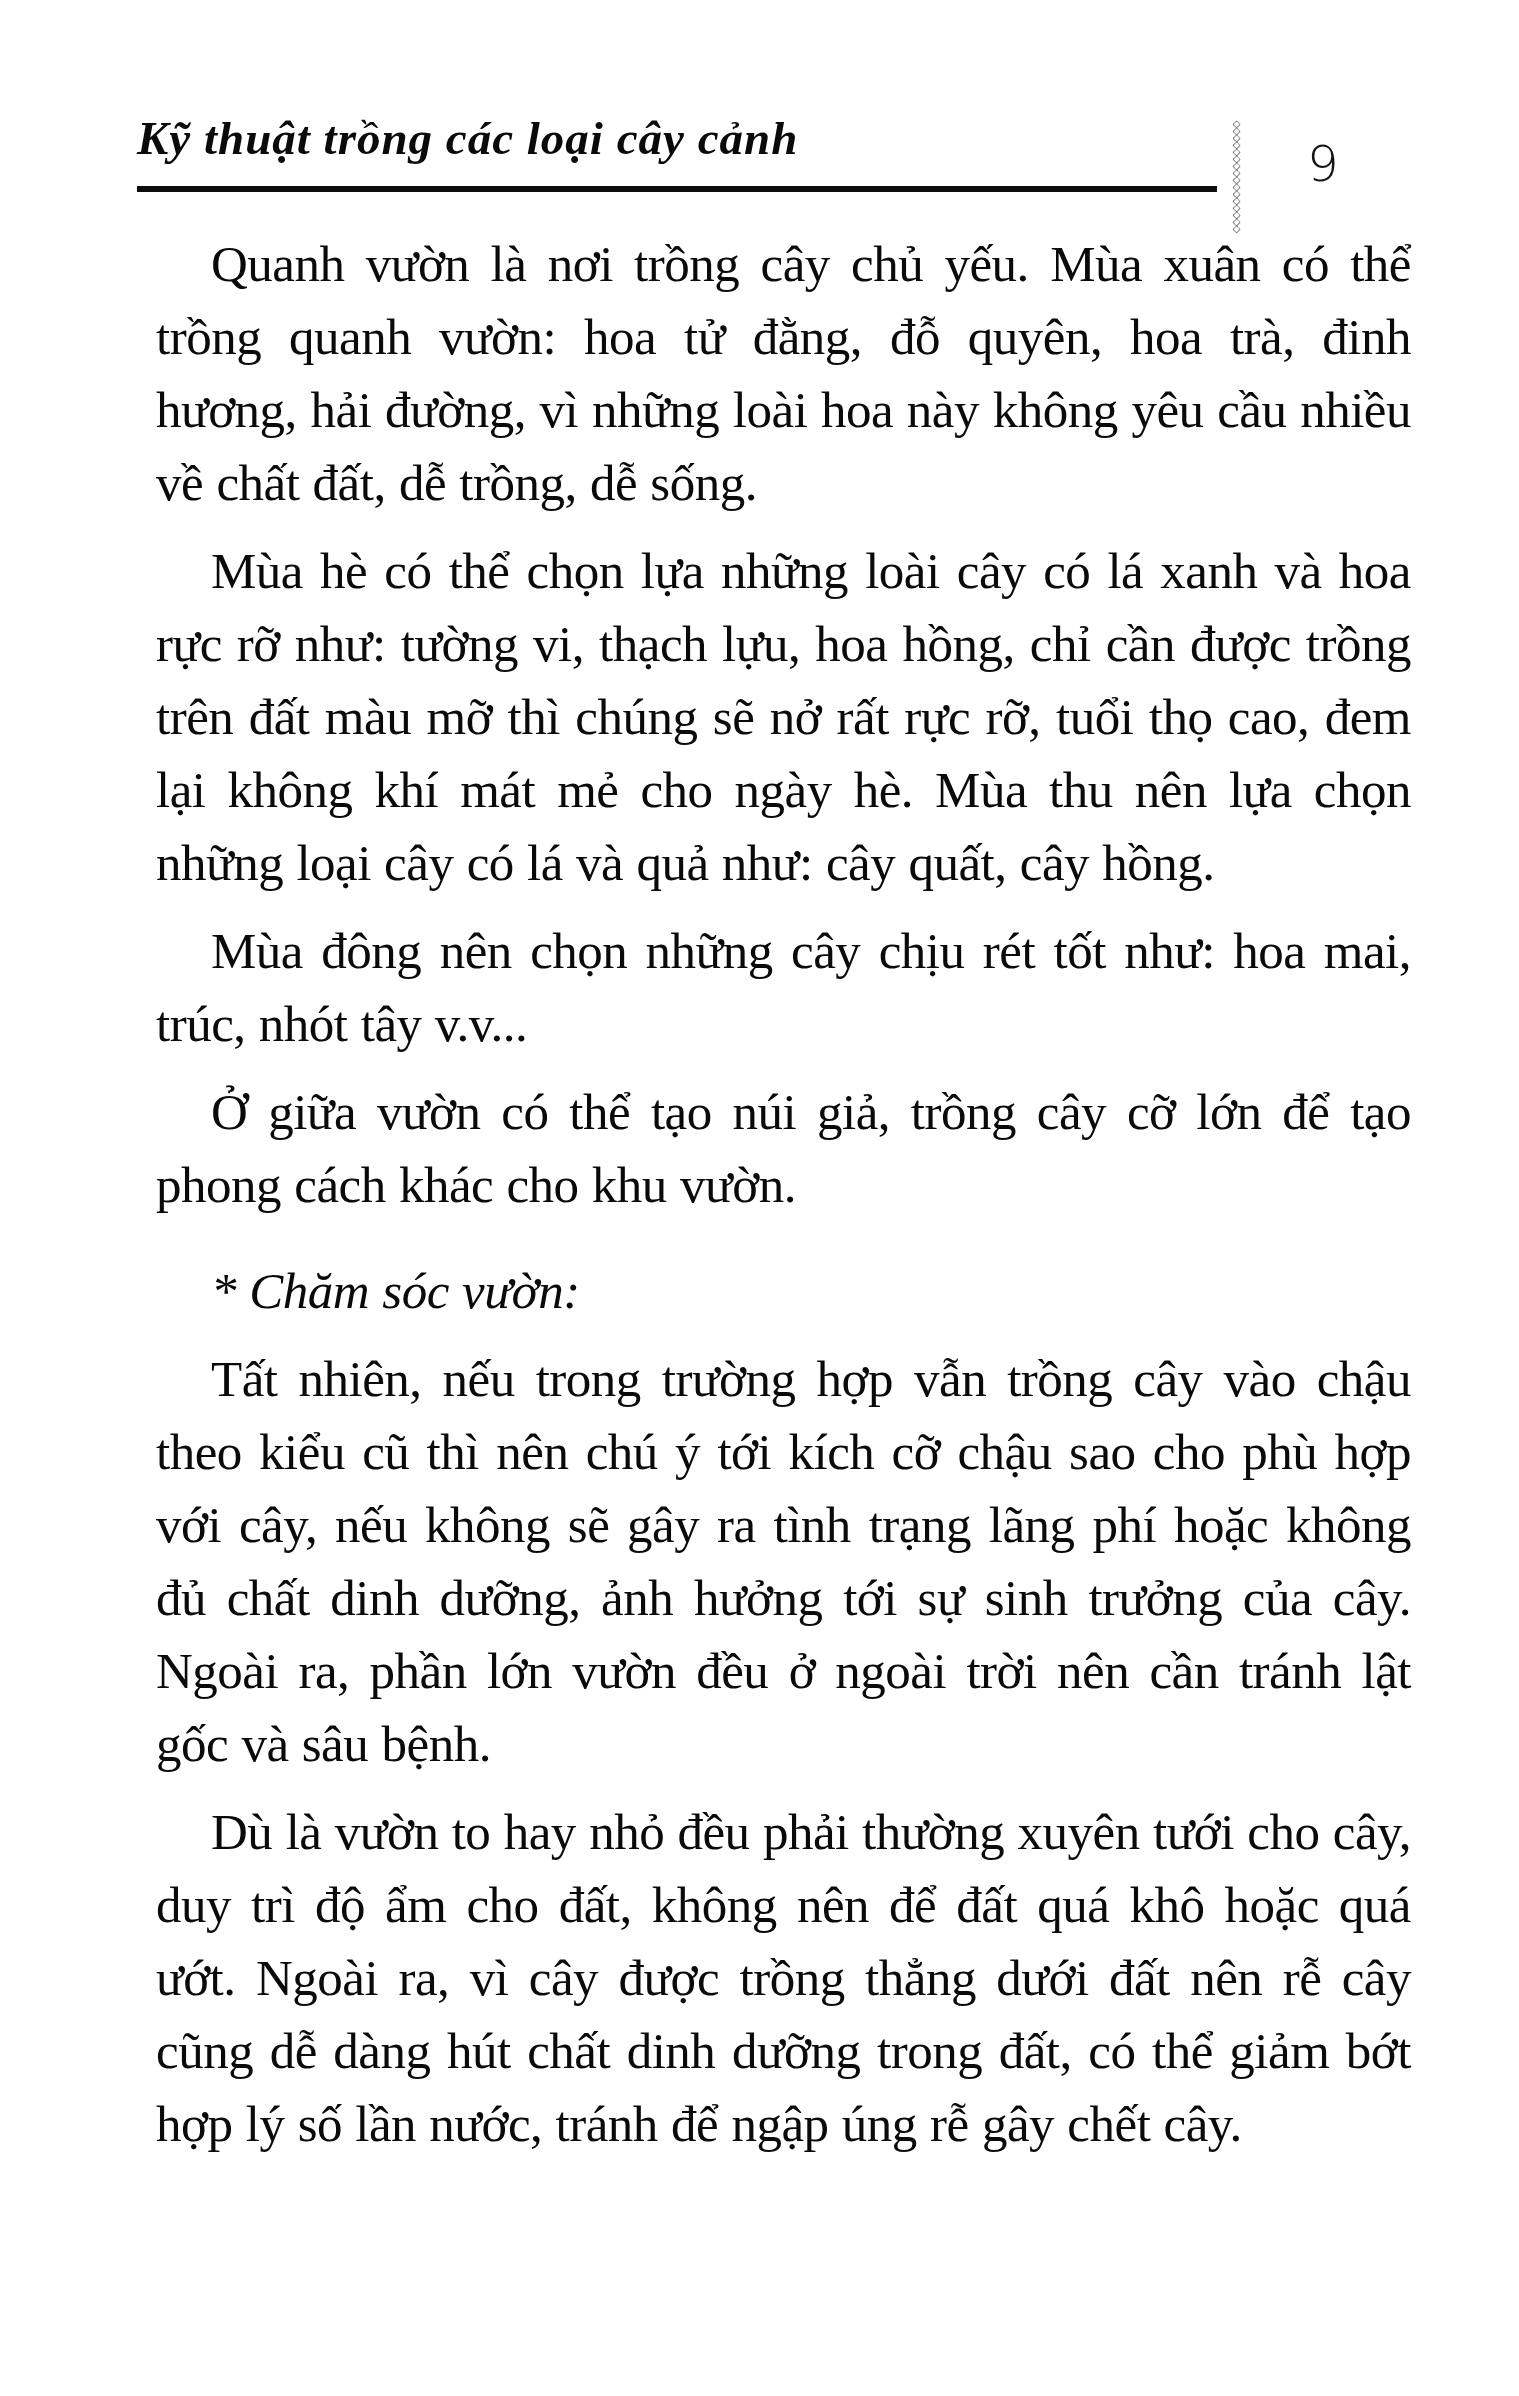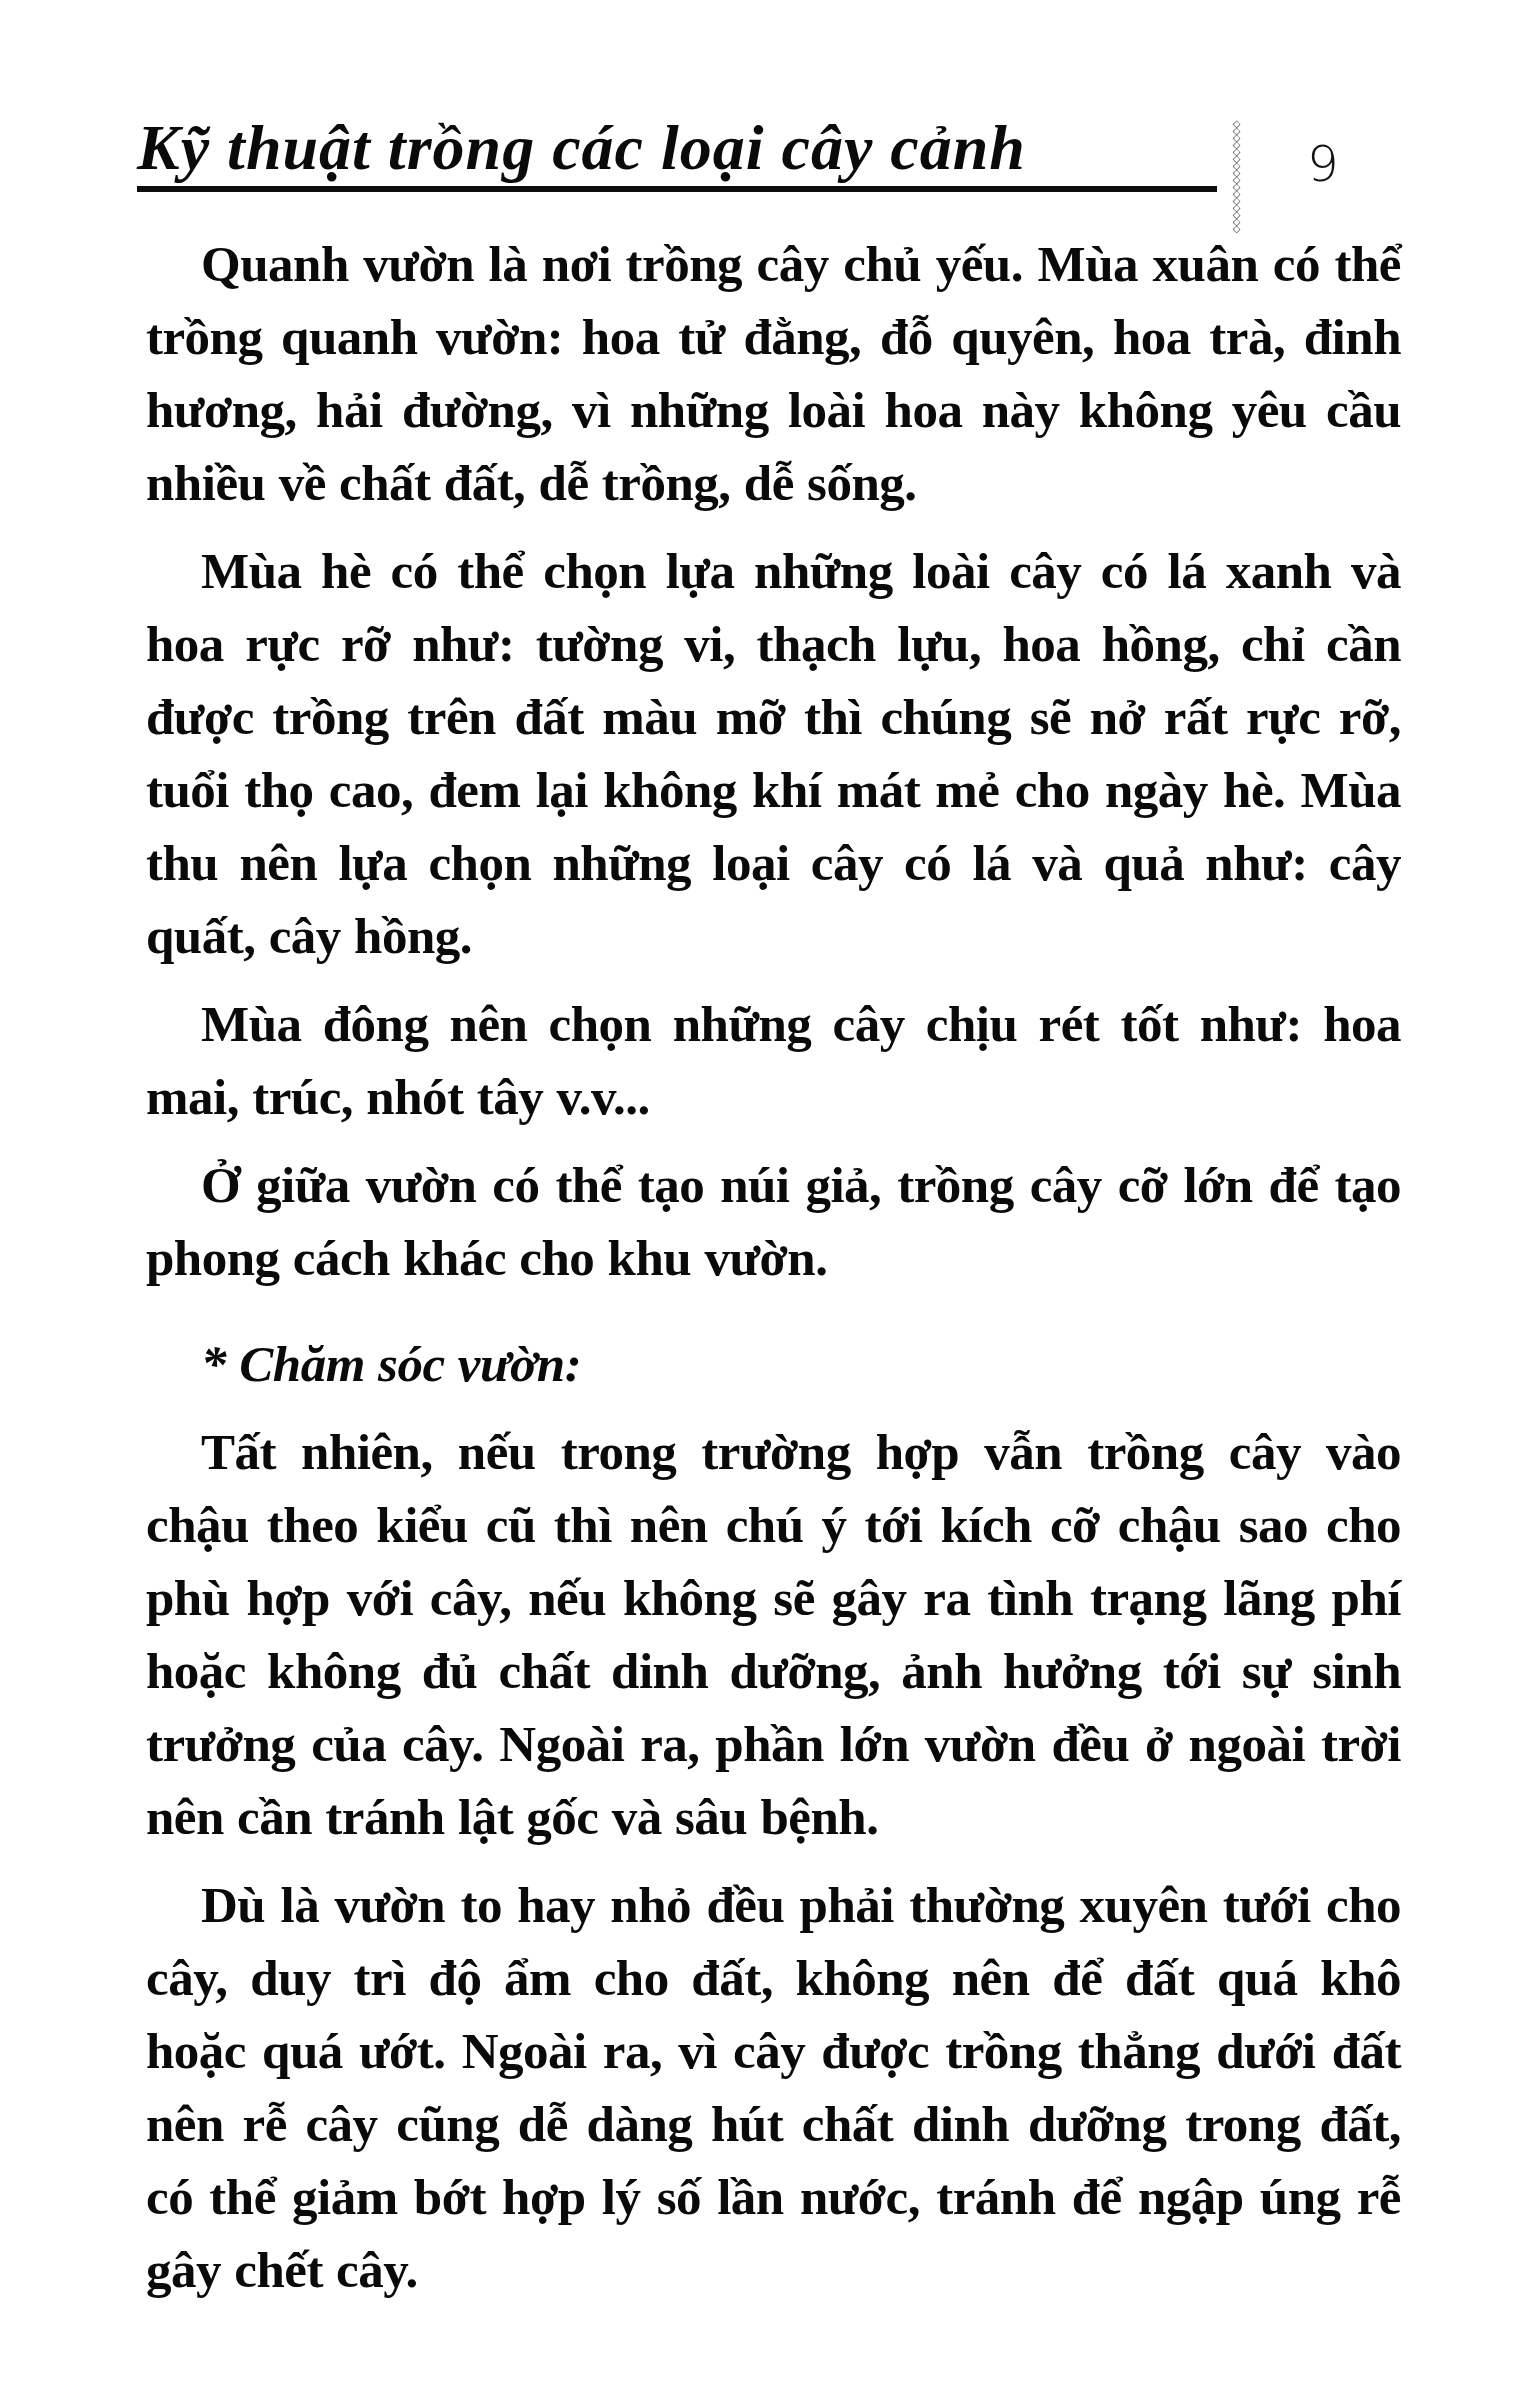--- a/index.html
+++ b/index.html
@@ -18,21 +18,21 @@
   }
   
   .header-title {
     position: absolute;
     left: 137px;
     top: 111px;
     width: 990px;
     font-family: "Liberation Serif", "DejaVu Serif", serif;
     font-style: italic;
     font-weight: bold;
-    font-size: 64px;
+    font-size: 47px;
     letter-spacing: 1px;
     color: #0a0a0a;
     white-space: nowrap;
   }
   .header-rule {
     position: absolute;
     left: 137px;
     top: 186px;
     width: 1080px;
     height: 6px;
@@ -55,24 +55,23 @@
     left: 1307px;
     top: 135px;
     font-family: "DejaVu Sans", "Liberation Sans", sans-serif;
     font-weight: 300;
     font-size: 50px;
     color: #151515;
   }
   
   .text-block {
     position: absolute;
-    left: 146px;
+    left: 156px;
     top: 228px;
     width: 1255px;
-    font-weight: bold;
   }
   .para {
     margin: 0 0 15px 0;
     font-size: 51px;
     line-height: 73px;
     text-align: justify;
     text-indent: 55px;
     letter-spacing: -0.5px;
     word-spacing: 1px;
     color: #0a0a0a;

